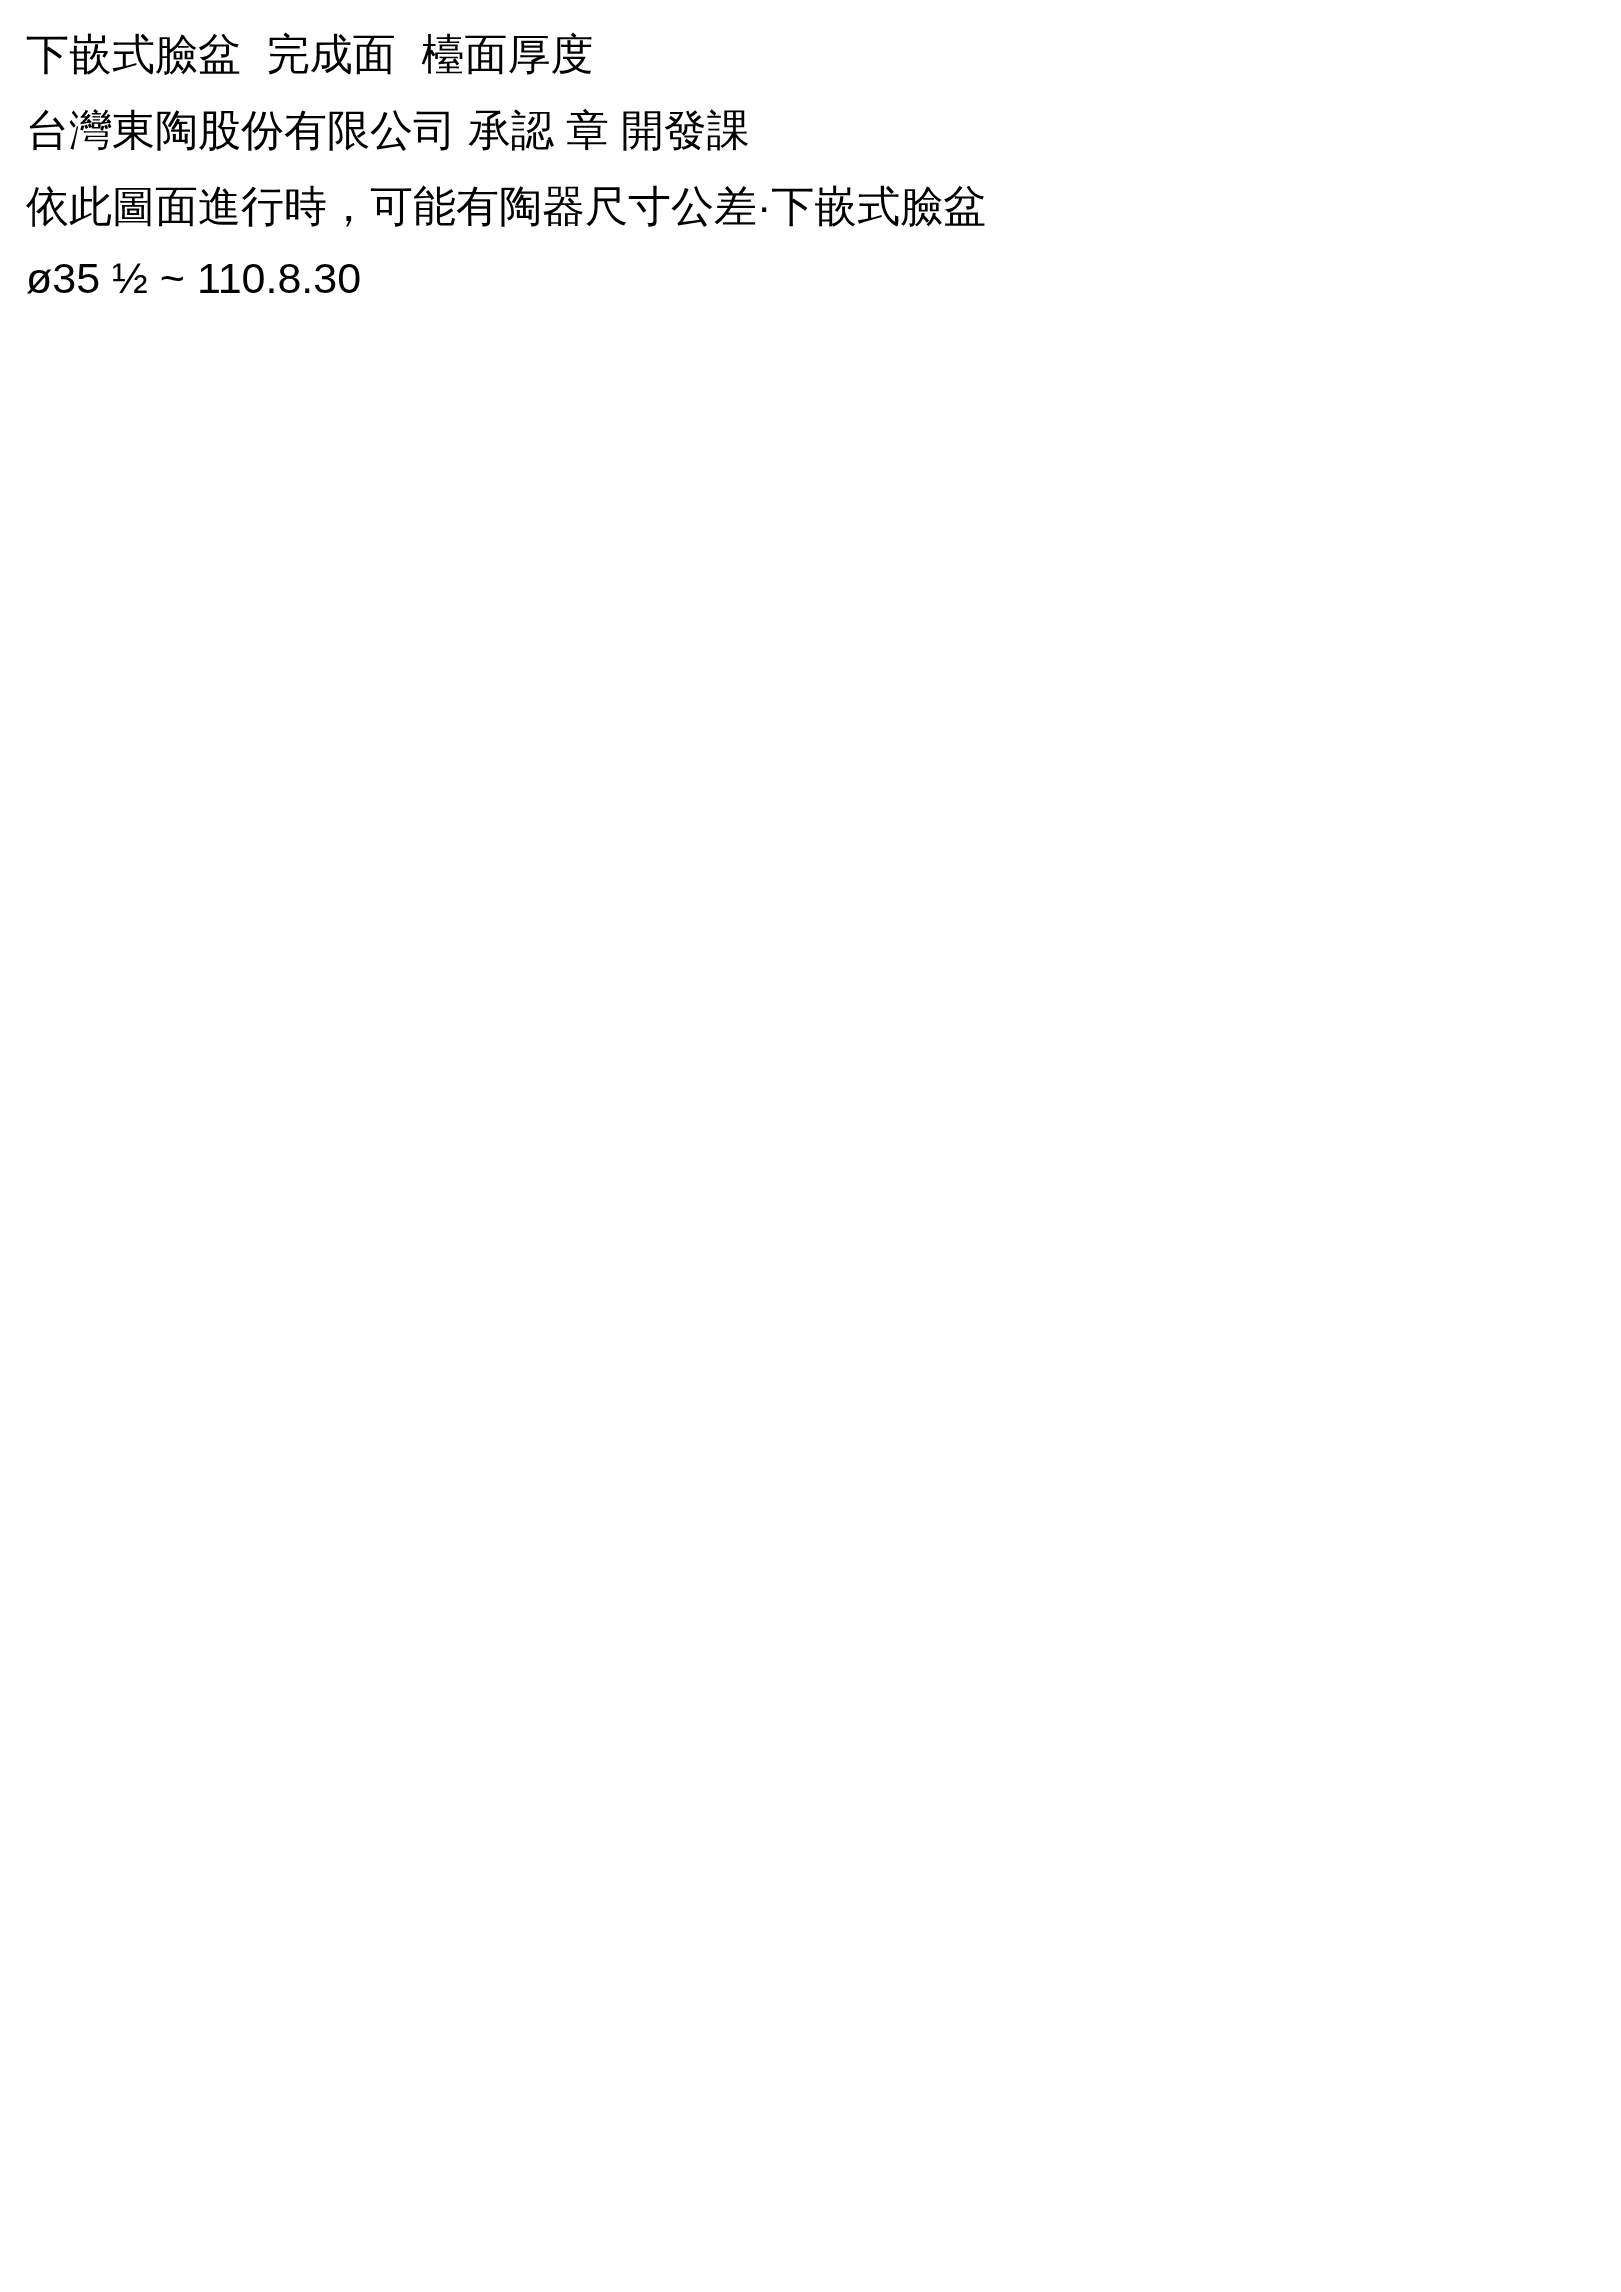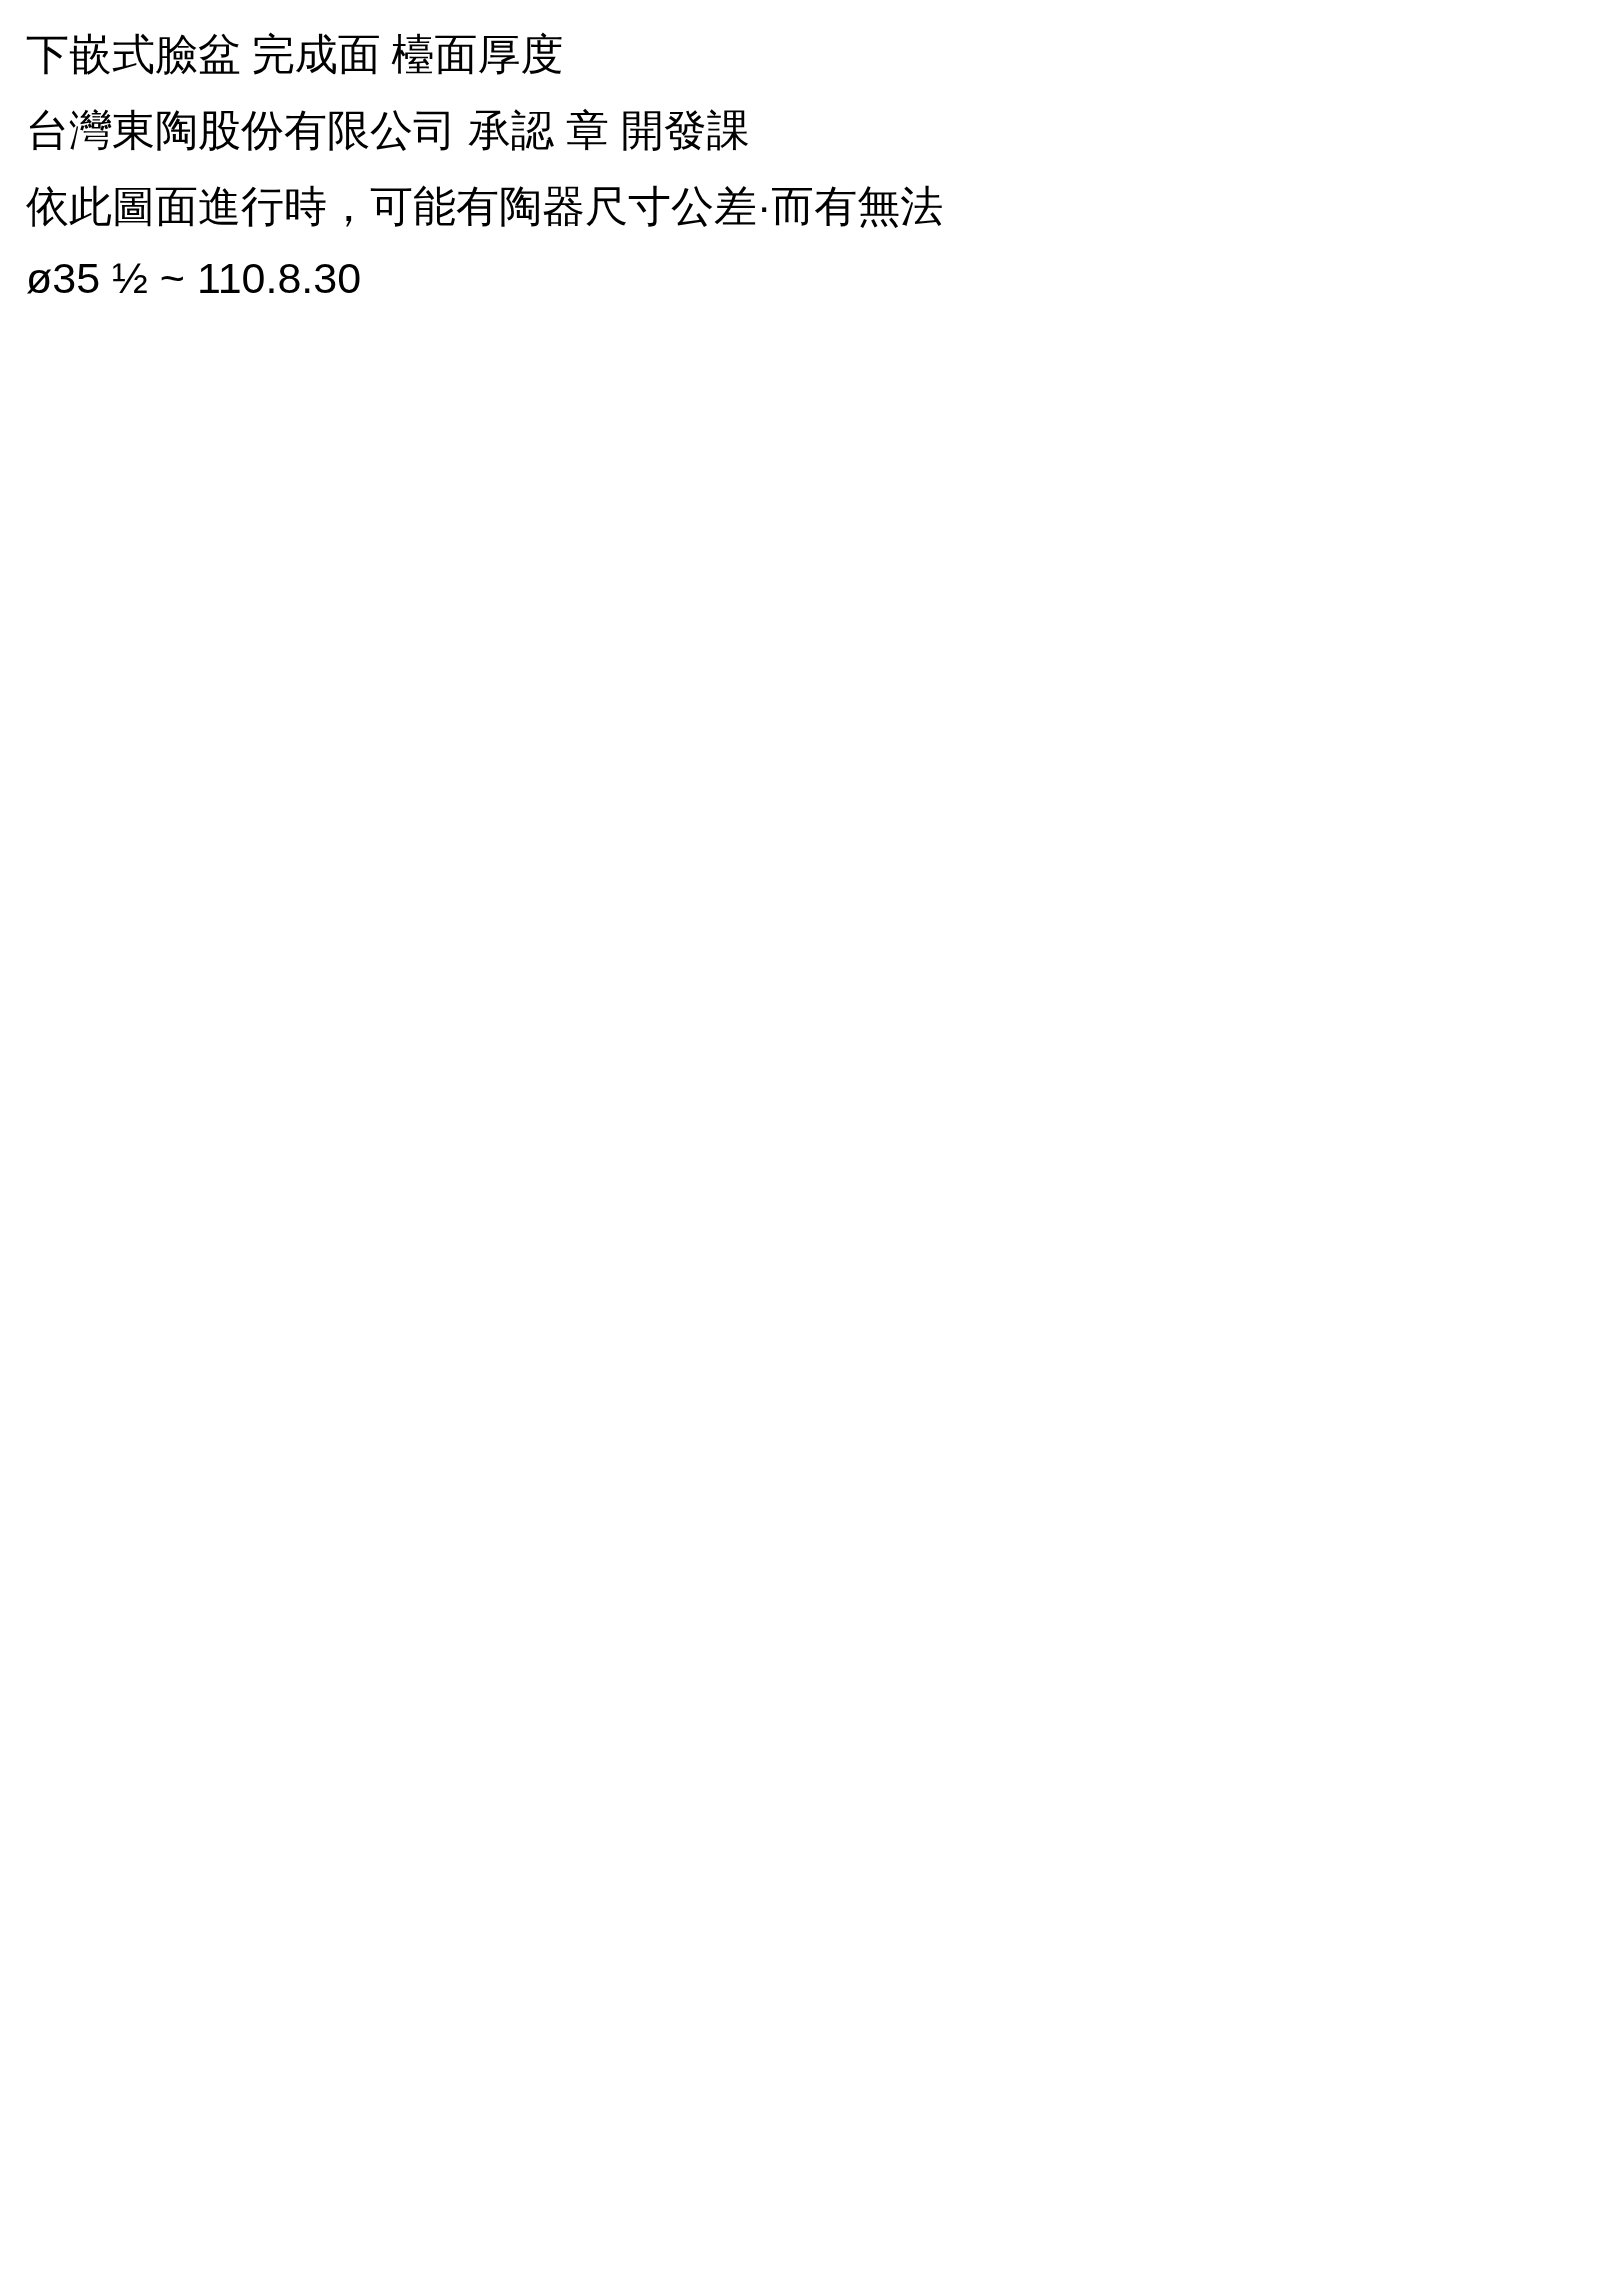--- a/index.html
+++ b/index.html
@@ -1,13 +1,13 @@
 <!DOCTYPE html>
 <html style="font-size:14.3px"><head><meta charset="utf-8"><style>
 body{background:#fff;font-family:"Liberation Sans",sans-serif;}
 div{font-size:43px;margin:18px;}
 </style></head><body>
 
-<div style="font-family:Liberation Serif, serif">下嵌式臉盆 完成面 檯面厚度</div>
+<div style="font-family:Liberation Mono, monospace">下嵌式臉盆 完成面 檯面厚度</div>
 <div style="font-family:Liberation Sans, sans-serif">台灣東陶股份有限公司 承認 章 開發課</div>
-<div>依此圖面進行時，可能有陶器尺寸公差·而有無法</div>
+<div>依此圖面進行時，可能有陶器尺寸公差·下嵌式臉盆</div>
 <div>ø35 ½ ~ 110.8.30</div>
 
 
 </body></html>

